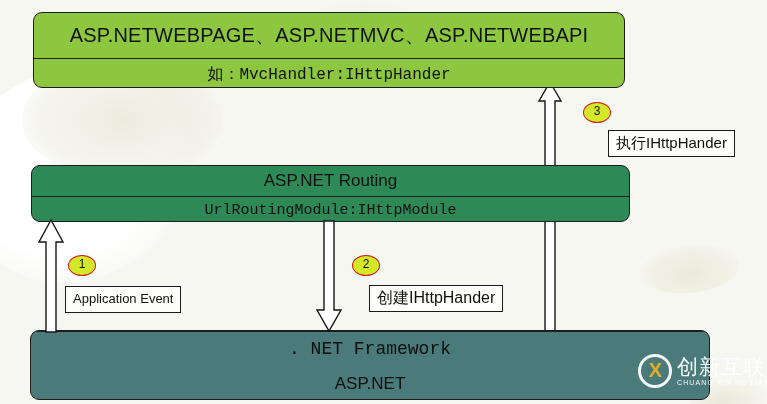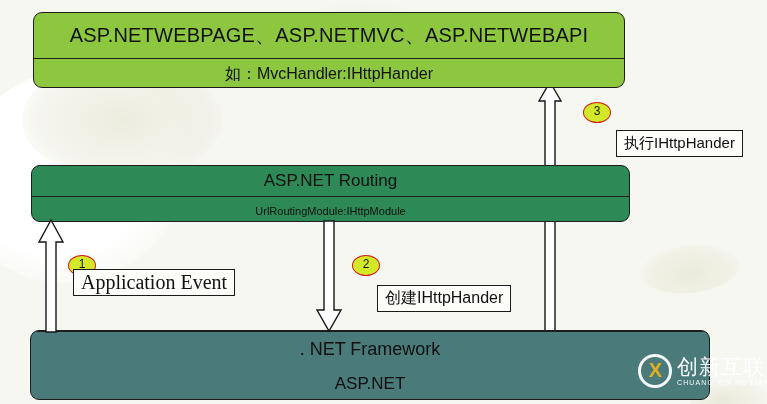--- a/index.html
+++ b/index.html
@@ -80,20 +80,21 @@
     flex: 1 1 auto;
     display: flex;
     align-items: center;
     justify-content: center;
     text-align: center;
     color: #111111;
     white-space: nowrap;
   }
   .layer-row.bottom-row {
     border-top: 1.5px solid #1d1d1d;
+    font-family: Liberation Mono, monospace;
   }
 
   
   #box-application {
     left: 33px; top: 12px;
     width: 592px; height: 76px;
     background: #8dc63f;
   }
   #box-application .layer-row.top-row {
     flex: 0 0 45px;
@@ -111,21 +112,21 @@
     width: 599px; height: 57px;
     background: #2d8a57;
   }
   #box-routing .layer-row.top-row {
     flex: 0 0 30px;
     font-size: 17px;
     color: #101010;
   }
   #box-routing .layer-row.bottom-row {
     flex: 0 0 27px;
-    font-size: 11px;
+    font-size: 15px;
     color: #101010;
   }
 
   
   #box-framework {
     left: 30px; top: 330px;
     width: 680px; height: 70px;
     background: #4b7a7a;
   }
   #box-framework .layer-row.top-row {
@@ -176,23 +177,22 @@
   .callout {
     position: absolute;
     box-sizing: border-box;
     border: 1.3px solid #1a1a1a;
     background: #fdfdfa;
     color: #111111;
     padding: 2px 7px 3px 7px;
     white-space: nowrap;
     font-size: 15px;
     line-height: 20px;
-    margin-left: 8px;
-  }
-  #callout-1 { left: 65px; top: 269px; font-size: 20px; font-family: Liberation Serif, serif; }
+  }
+  #callout-1 { left: 65px; top: 286px; font-size: 13px; }
   #callout-2 { left: 369px; top: 285px; font-size: 16px; }
   #callout-3 { left: 608px; top: 130px; font-size: 15px; }
 
   
   #watermark {
     position: absolute;
     left: 638px; top: 348px;
     width: 125px; height: 46px;
     display: flex;
     align-items: center;

